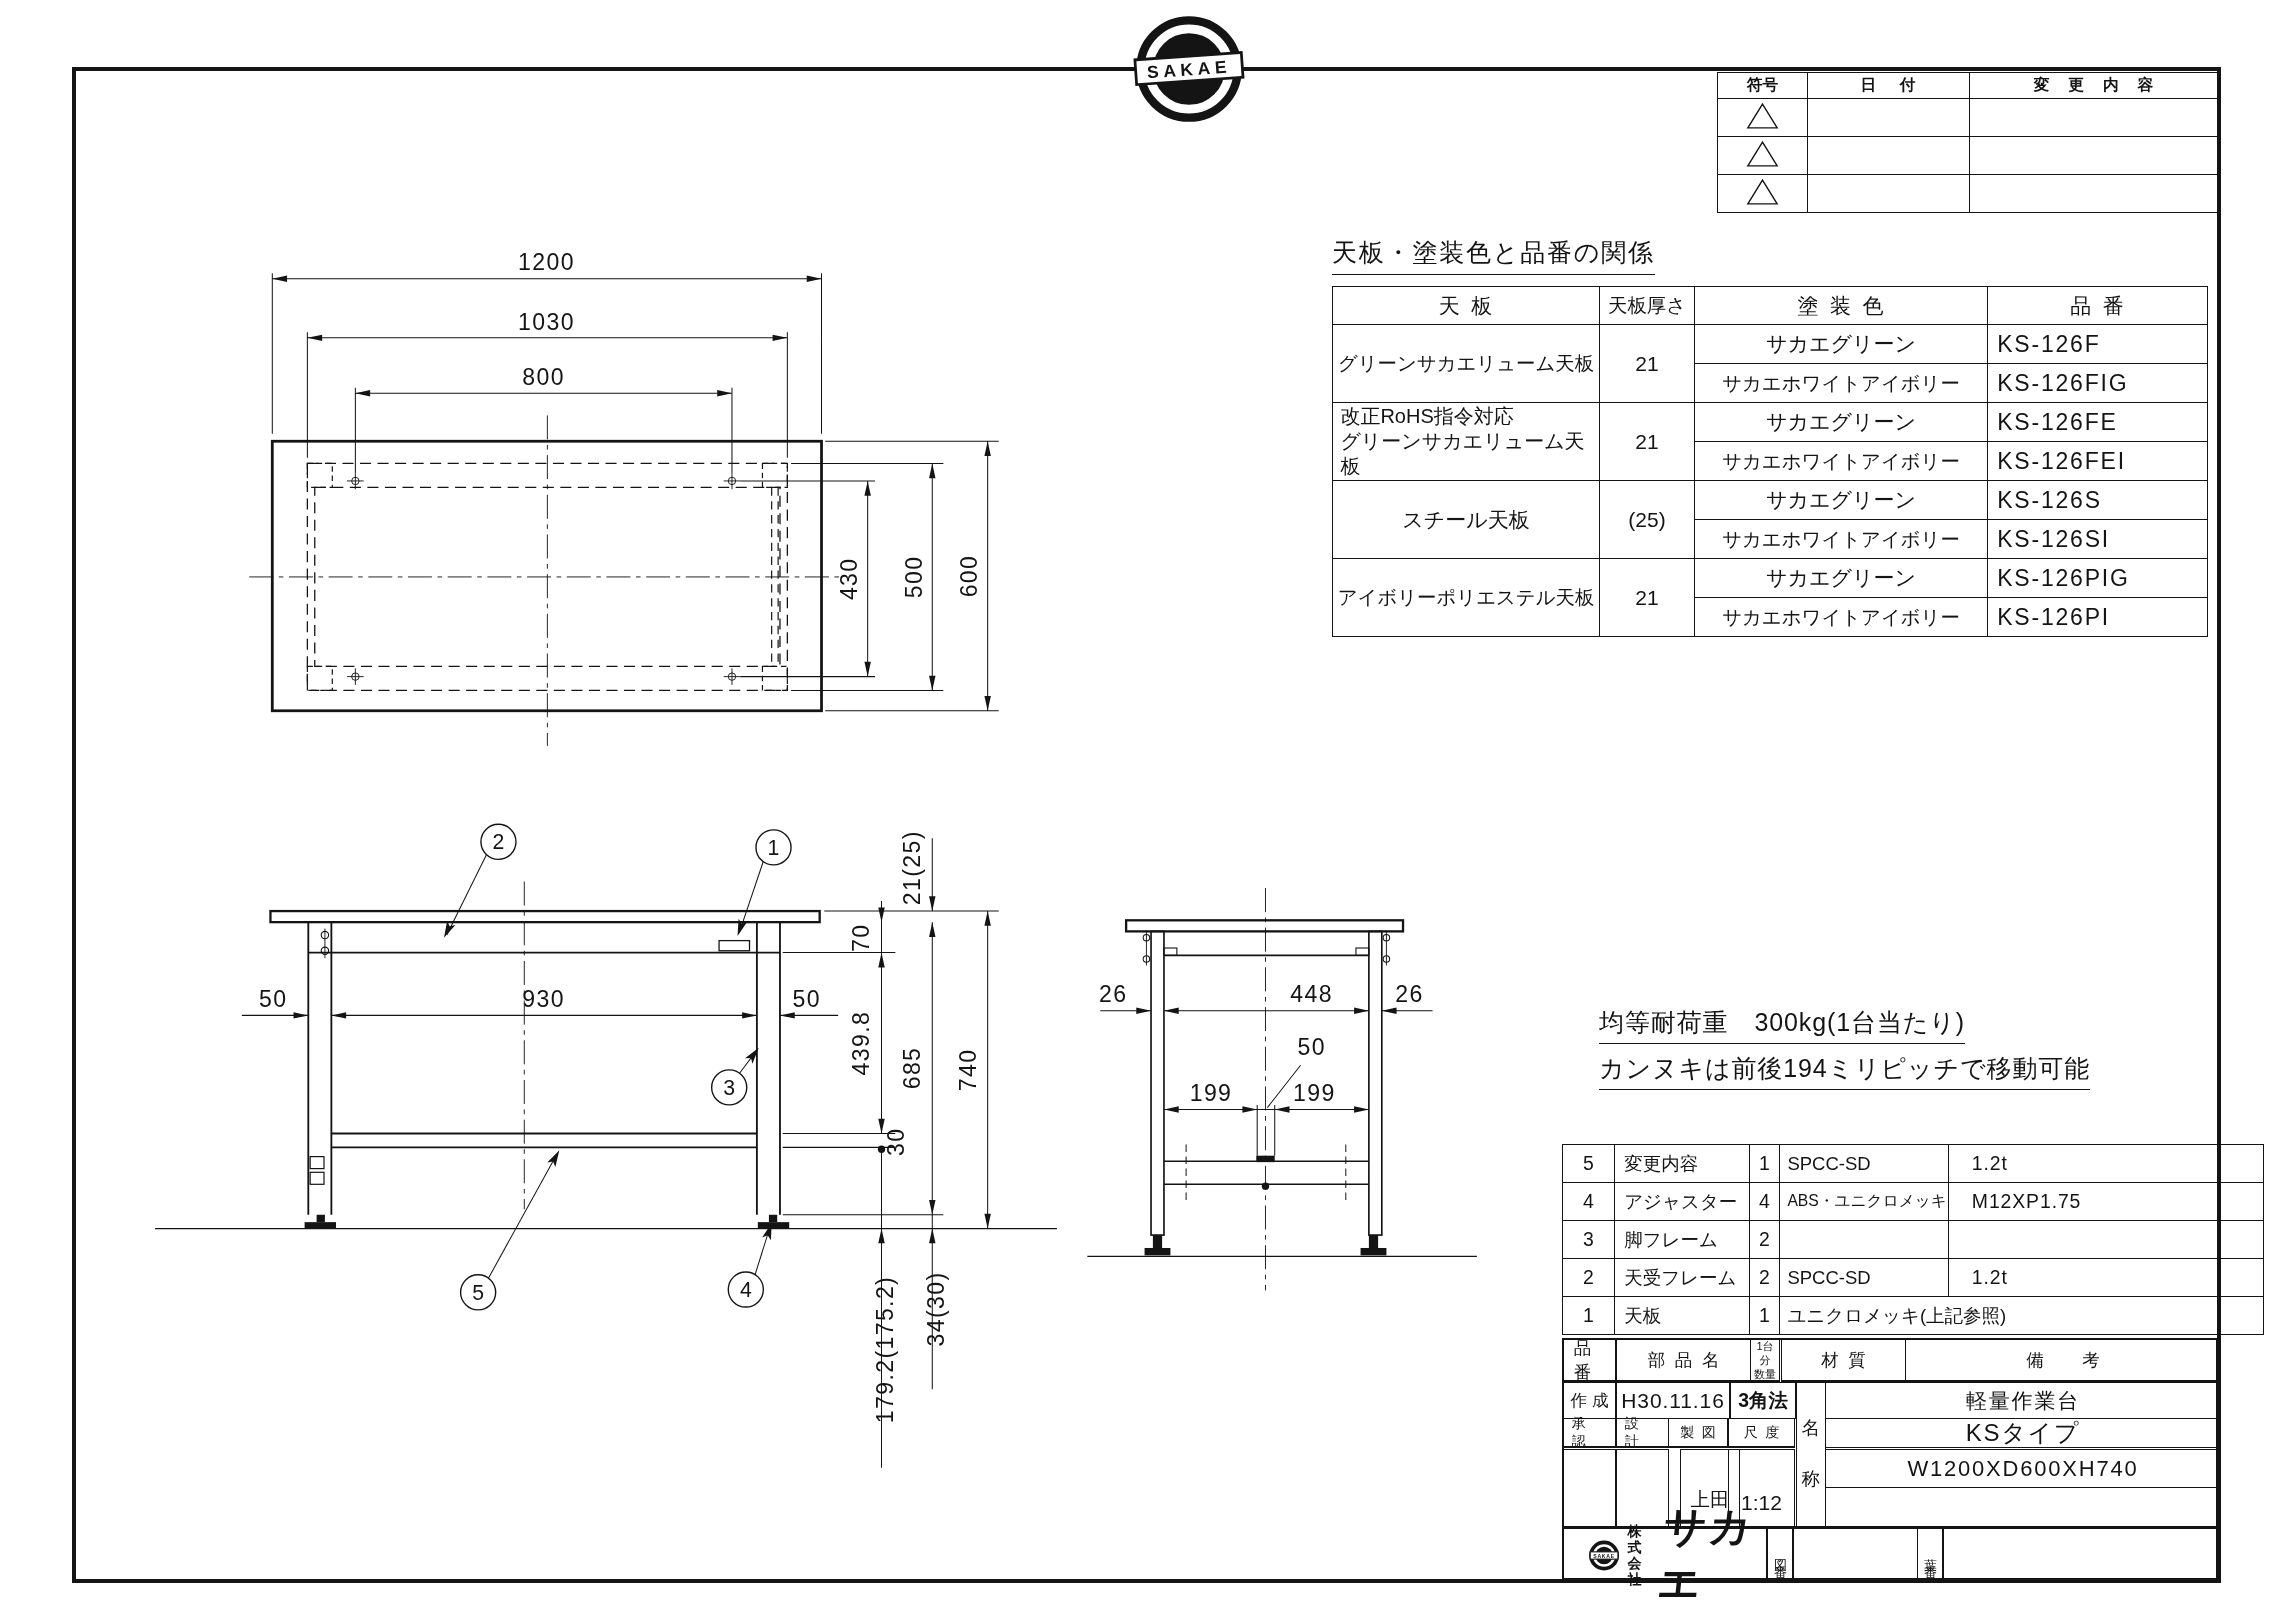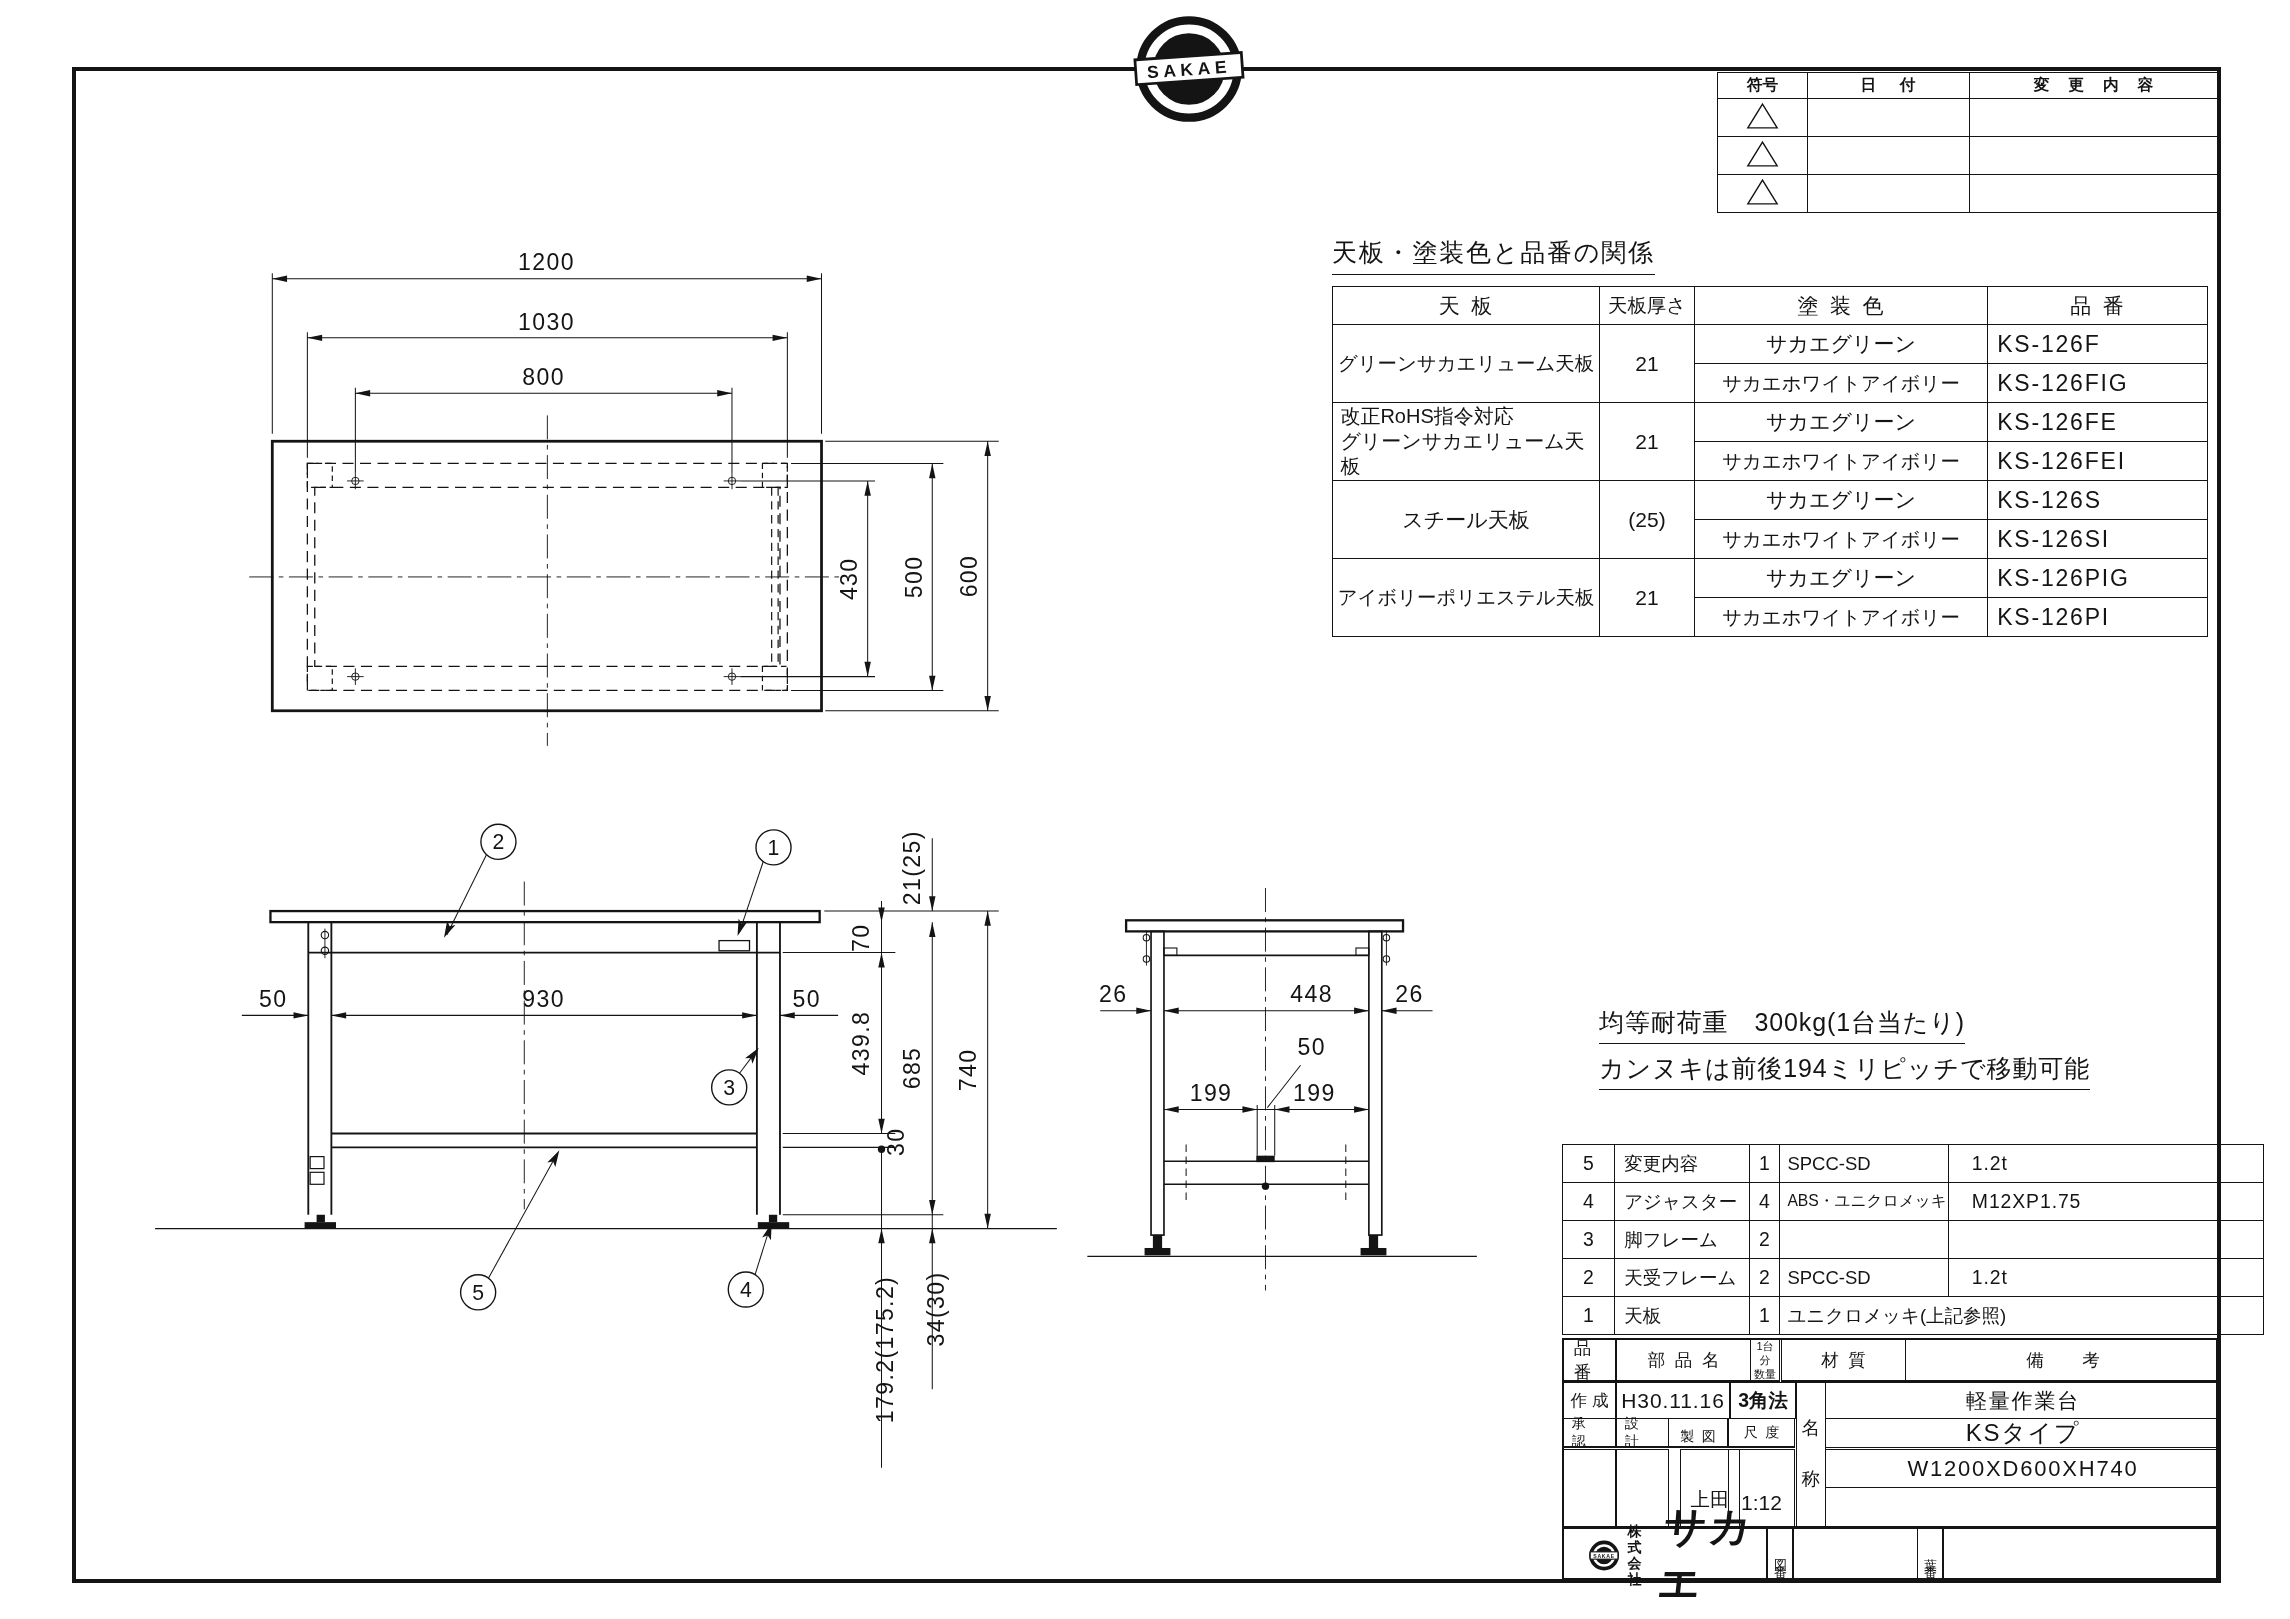--- a/index.html
+++ b/index.html
@@ -411,21 +411,21 @@
     <div class="cell" style="left:166px;top:42px;width:66px;height:37px;font-size:19.4px;font-weight:bold;">
         <span>3角法</span>
       </div>
 
     <div class="cell thickb" style="left:0;top:78px;width:52px;height:30px;border-left:none;font-size:14px;">
         <span class="lsw">承認</span>
       </div>
     <div class="cell thickb" style="left:52px;top:78px;width:53px;height:30px;font-size:14px;">
         <span class="lsw">設計</span>
       </div>
-    <div class="cell thickb" style="left:104px;top:78px;width:60px;height:30px;font-size:14px;align-items:flex-end;">
+    <div class="cell thickb" style="left:104px;top:78px;width:60px;height:30px;font-size:14px;">
         <span class="lsw">製図</span>
       </div>
     <div class="cell thickb" style="left:164px;top:78px;width:67px;height:30px;font-size:14px;">
         <span class="lsw">尺度</span>
       </div>
 
     <div class="cell" style="left:0;top:109px;width:52px;height:78px;border-left:none;"></div>
     <div class="cell" style="left:52px;top:109px;width:53px;height:78px;"></div>
     <div class="cell" style="left:116px;top:109px;width:60px;height:78px;font-size:19.4px;align-items:flex-end;padding-bottom:13px;">
         <span>上田</span>

